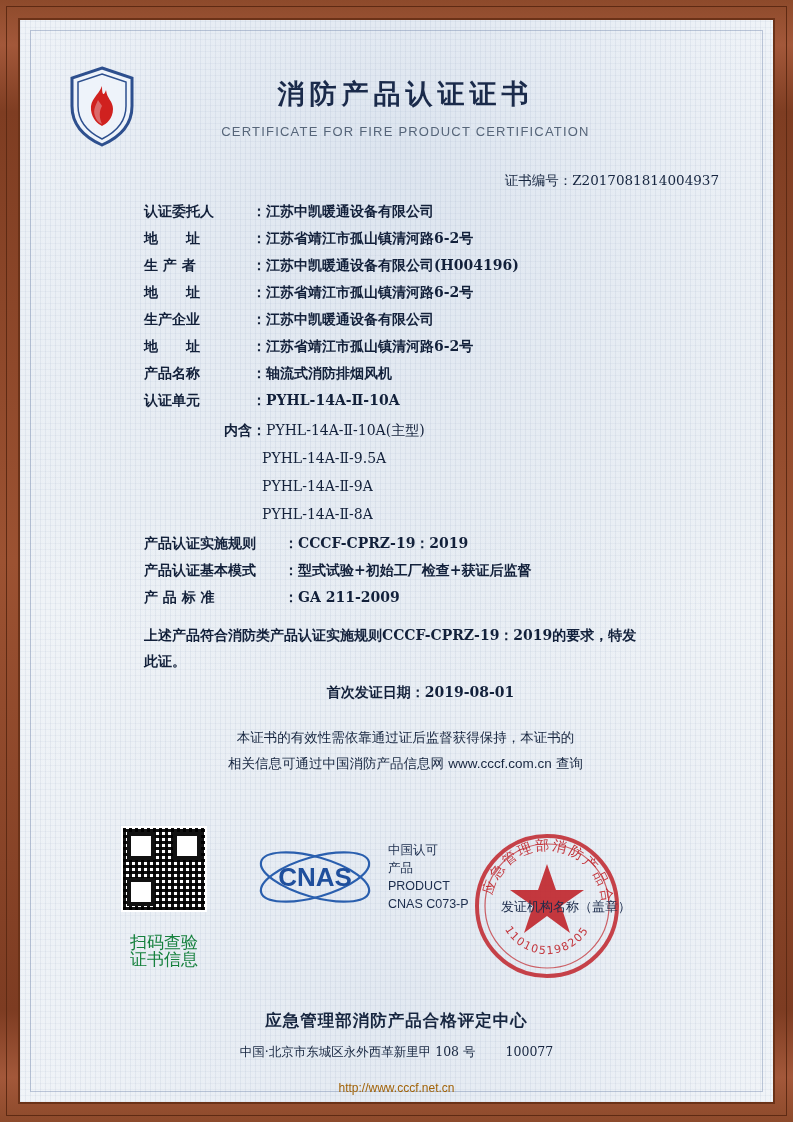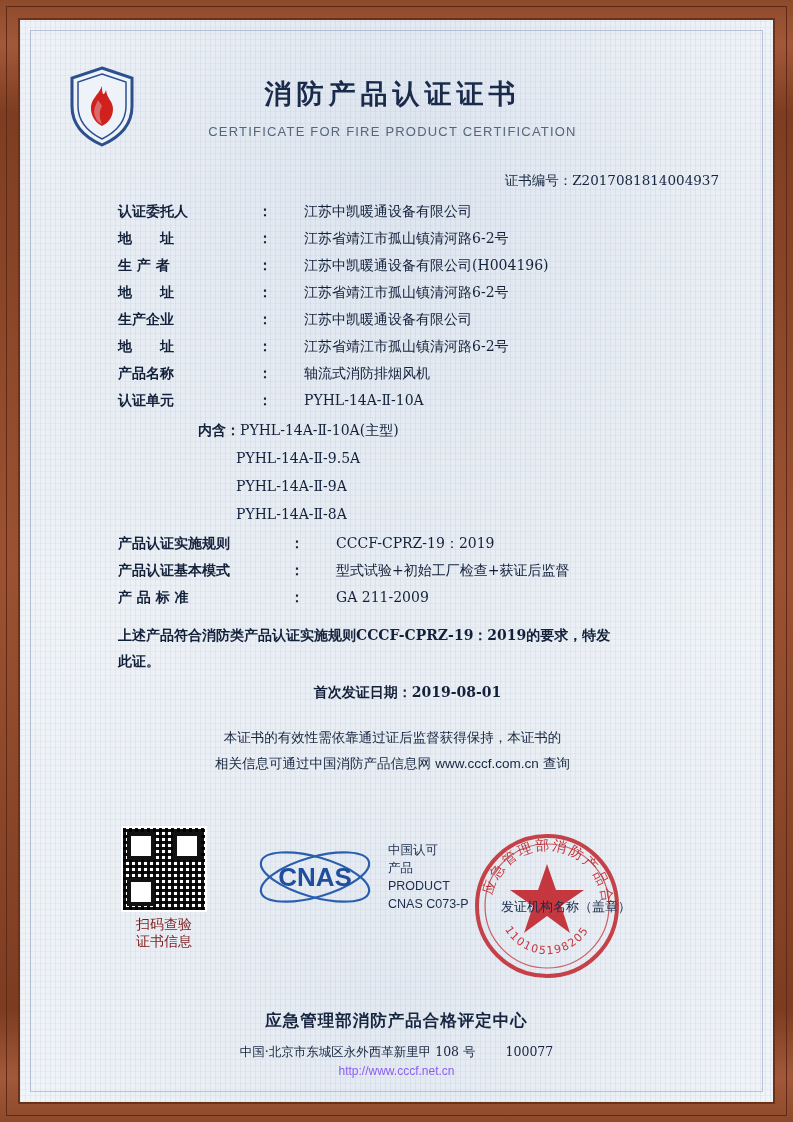--- a/index.html
+++ b/index.html
@@ -58,21 +58,21 @@
     position: absolute;
     left: 10px; top: 10px; right: 10px; bottom: 10px;
     border: 1px solid rgba(120,140,175,0.45);
   }
 
   .content {
     position: relative;
     width: 100%;
     height: 100%;
     box-sizing: border-box;
-    padding: 34px 46px 16px 38px;
+    padding: 34px 46px 16px 64px;
     color: #12203a;
   }
 
   
   .emblem {
     position: absolute;
     left: 48px;
     top: 46px;
     width: 68px;
     height: 82px;
@@ -111,34 +111,34 @@
     margin-top: 10px;
     padding-left: 60px;
     font-family: "DejaVu Serif", serif;
   }
   .row {
     display: flex;
     align-items: baseline;
     margin-bottom: 5px;
     font-size: 14px;
     line-height: 22px;
-    gap: 32px;
   }
   .row .label {
     flex: 0 0 108px;
     font-weight: bold;
     white-space: nowrap;
     letter-spacing: 0px;
   }
   .row .colon {
     flex: 0 0 10px;
     font-weight: bold;
   }
   .row .value {
     flex: 1 1 auto;
+    font-weight: bold;
   }
 
   .sub-row {
     display: flex;
     font-size: 14px;
     line-height: 28px;
     font-family: "DejaVu Serif", serif;
   }
   .sub-row .sub-label {
     flex: 0 0 108px;
@@ -228,25 +228,25 @@
   .qr::before { left: 4px; top: 4px; }
   .qr::after { right: 4px; top: 4px; }
   .qr-eye3 {
     position: absolute;
     left: 4px; bottom: 4px;
     width: 20px; height: 20px;
     border: 4px solid #111;
     background: #fff;
   }
   .qr-cap {
-    margin-top: 4px;
-    font-family: "DejaVu Serif", serif;
-    font-size: 14px;
+    margin-top: 22px;
+    font-family: "DejaVu Serif", serif;
+    font-size: 17px;
     line-height: 17px;
-    color: #7f1d1d;
+    color: #15803d;
   }
 
   .cnas-wrap {
     position: absolute;
     left: 190px;
     top: 14px;
     display: flex;
     align-items: center;
   }
   .cnas-mark {
@@ -292,23 +292,23 @@
     font-size: 16.5px;
     font-weight: bold;
     letter-spacing: 1px;
   }
   .footer .addr {
     margin-top: 12px;
     font-size: 12.5px;
   }
   .footer .addr .zip { display: inline-block; margin-left: 30px; }
   .footer .site {
-    margin-top: 3px;
+    margin-top: 20px;
     font-size: 12px;
-    color: #8b5cf6;
+    color: #a16207;
     font-family: "Liberation Sans", sans-serif;
   }
 </style>
 </head>
 <body>
 
 <div class="cert-frame">
   <div class="frame-inner">
     <div class="paper"></div>
     <div class="paper-border"></div>

